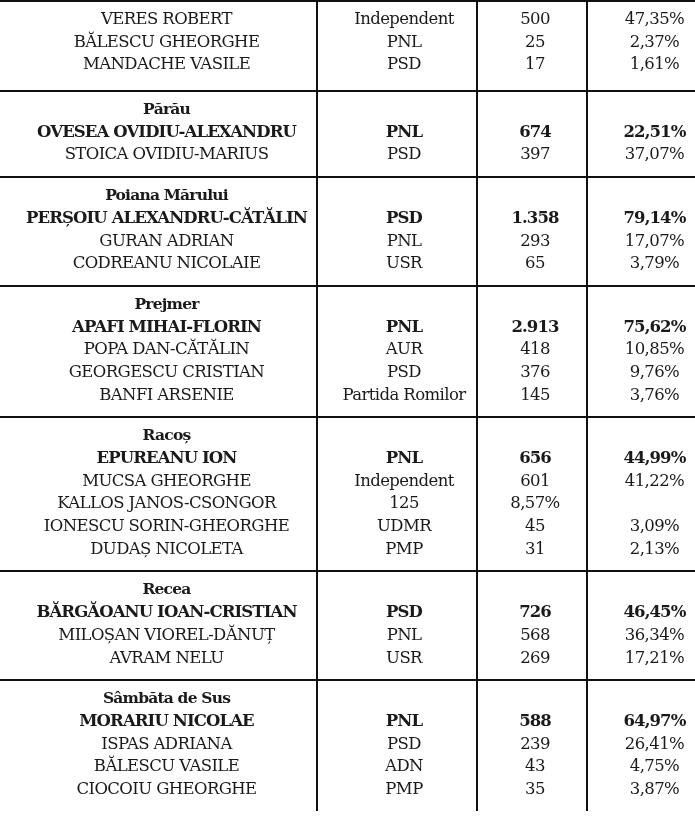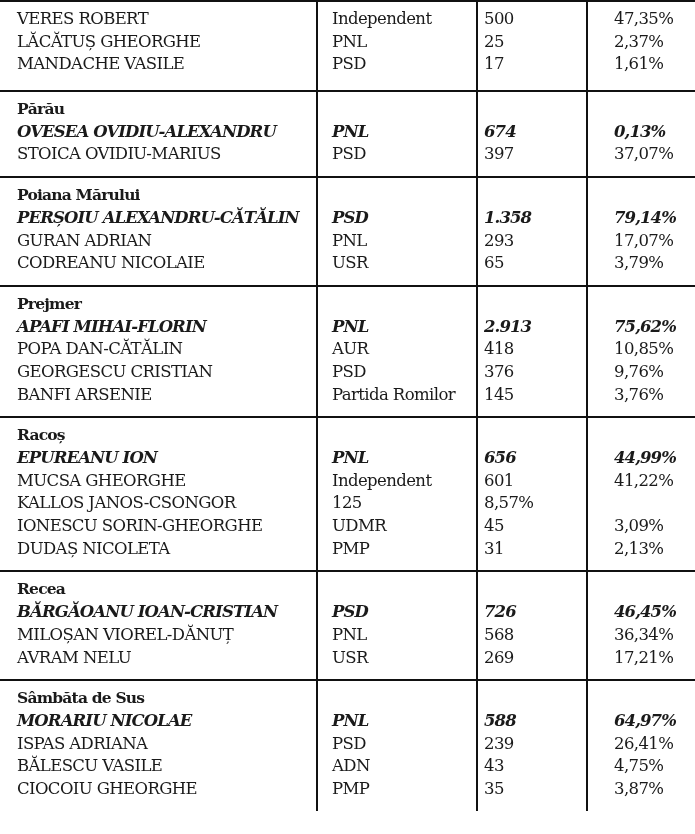--- a/index.html
+++ b/index.html
@@ -21,53 +21,54 @@
       top: 0;
       width: 695px;
       border-top: 2px solid #111;
     }
     .group {
       position: relative;
       display: grid;
       grid-template-columns: 316px 160px 110px 109px;
       border-bottom: 2px solid #111;
       box-sizing: border-box;
+      text-align: center;
     }
     .group:last-child { border-bottom: none; }
     .col {
       box-sizing: border-box;
       padding: 6px 0 10px 16px;
       font-size: 16.5px;
       line-height: 22.7px;
       letter-spacing: -0.6px;
     }
     .col + .col { border-left: 2px solid #111; }
     .col.c-name { padding-left: 17px; }
     .col.c-party { padding-left: 14px; }
     .col.c-votes { padding-left: 6px; }
     .col.c-pct { padding-left: 26px; }
     .line {
       height: 22.7px;
       white-space: nowrap;
       overflow: visible;
     }
-    .bold { font-weight: bold; letter-spacing: -0.9px; font-style: italic; }
+    .bold { font-weight: bold; letter-spacing: -0.9px; }
     .locality { font-weight: bold; font-size: 15.5px; letter-spacing: -0.8px; }
     .blank { height: 22.7px; }
     .group.first .col { padding-top: 6px; padding-bottom: 14px; }
   </style>
 </head>
 <body>
 
 <div class="table">
 
   <div class="group first">
     <div class="col c-name">
       <div class="line">VERES ROBERT</div>
-      <div class="line">LĂCĂTUȘ GHEORGHE</div>
+      <div class="line">BĂLESCU GHEORGHE</div>
       <div class="line">MANDACHE VASILE</div>
     </div>
     <div class="col c-party">
       <div class="line">Independent</div>
       <div class="line">PNL</div>
       <div class="line">PSD</div>
     </div>
     <div class="col c-votes">
       <div class="line">500</div>
       <div class="line">25</div>
@@ -91,21 +92,21 @@
       <div class="line bold">PNL</div>
       <div class="line">PSD</div>
     </div>
     <div class="col c-votes">
       <div class="blank"></div>
       <div class="line bold">674</div>
       <div class="line">397</div>
     </div>
     <div class="col c-pct">
       <div class="blank"></div>
-      <div class="line bold">0,13%</div>
+      <div class="line bold">22,51%</div>
       <div class="line">37,07%</div>
     </div>
   </div>
 
   <div class="group">
     <div class="col c-name">
       <div class="line locality">Poiana Mărului</div>
       <div class="line bold">PERȘOIU ALEXANDRU-CĂTĂLIN</div>
       <div class="line">GURAN ADRIAN</div>
       <div class="line">CODREANU NICOLAIE</div>

